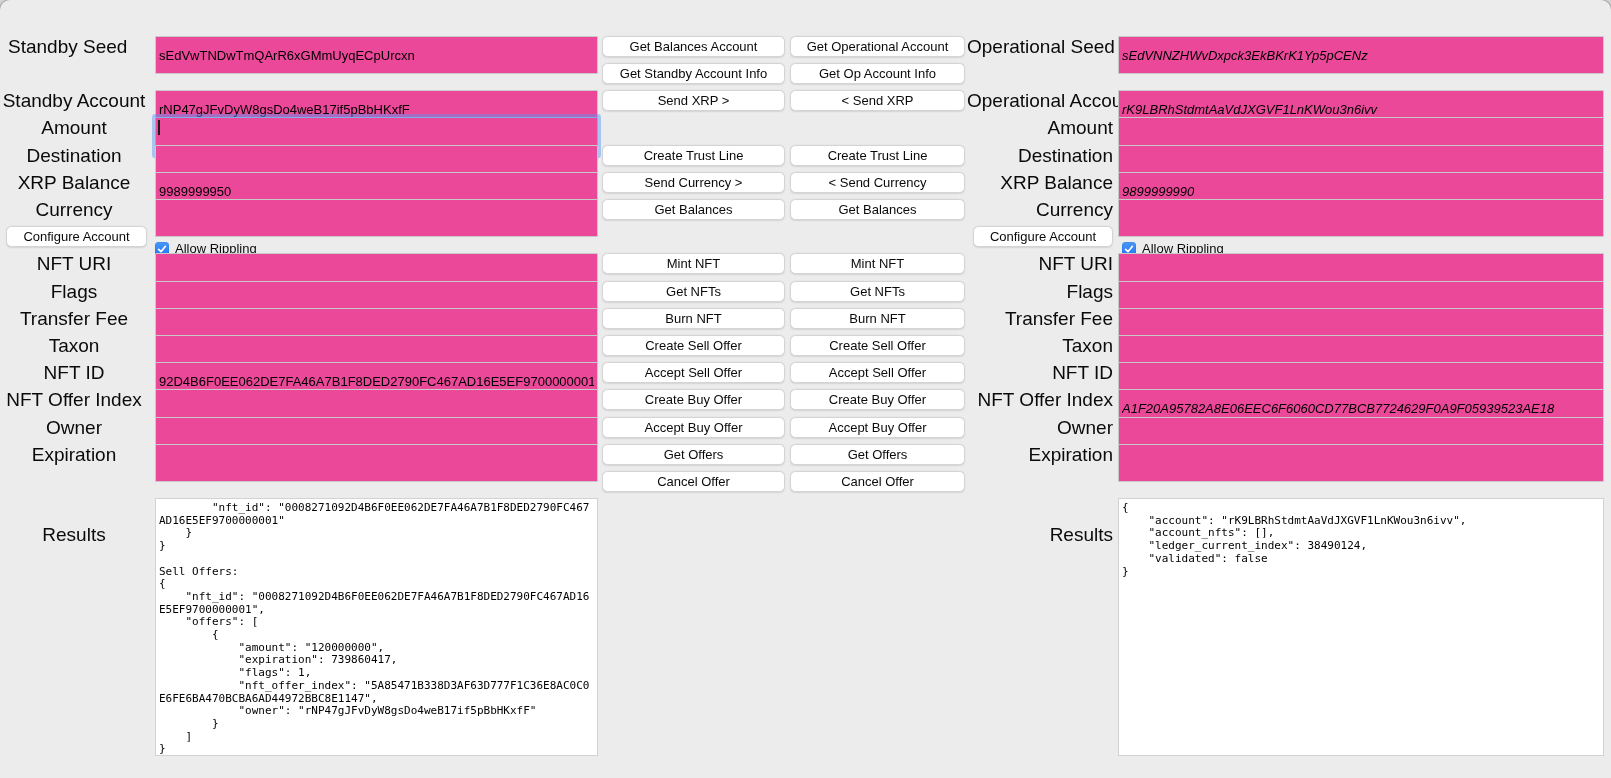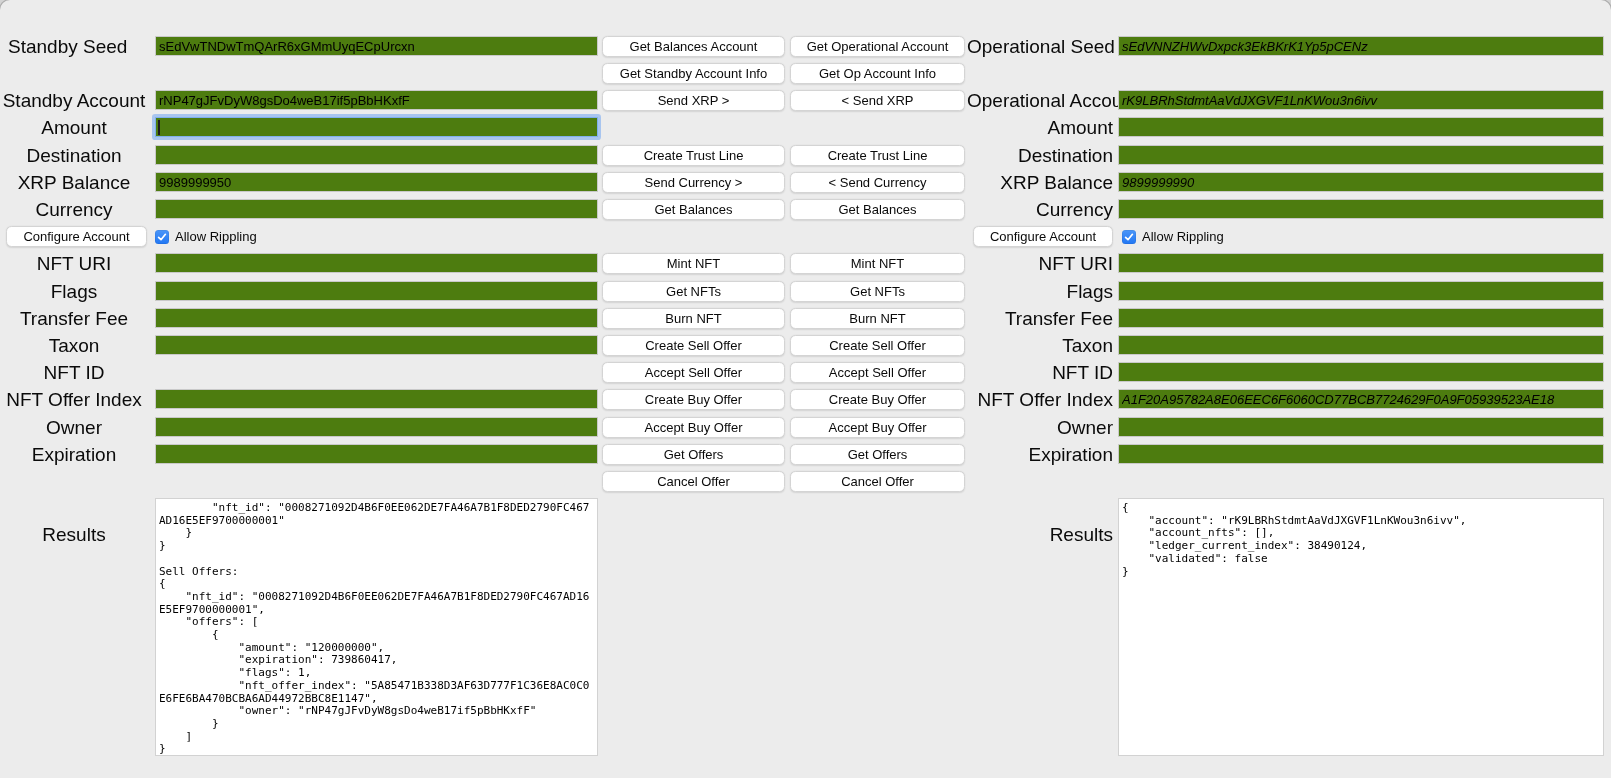--- a/index.html
+++ b/index.html
@@ -26,21 +26,21 @@
   .r0{top:8px}.r1{top:35px}.r2{top:62px}.r3{top:89px}.r4{top:117px}.r5{top:144px}
   .r6{top:171px}.r7{top:198px}.r8{top:225px}.r9{top:253px}.r10{top:280px}.r11{top:307px}
   .r12{top:334px}.r13{top:361px}.r14{top:389px}.r15{top:416px}.r16{top:443px}.r17{top:496px}
 
   .lbl{ position:absolute; height:21px; line-height:21px; font-size:19px; color:#0a0a0a; white-space:nowrap; }
   .lbl.l{ left:0; width:148px; text-align:center; }
   .lbl.seedl{ left:8px; width:148px; text-align:left; }
   .lbl.r{ left:967px; width:146px; text-align:right; }
 
   .inp{
-    position:absolute; height:20px; background:#4d7c0f; border:1px solid #c9c9c9;
+    position:absolute; height:38px; background:#ec4899; border:1px solid #c9c9c9;
     border-radius:1px; font-family:"Liberation Sans",sans-serif; font-size:13px; color:#000;
     padding:0 3px; outline:none;
   }
   .inp.l{ left:155px; width:443px; }
   .inp.rr{ left:1118px; width:486px;font-style:italic; }
   .inp.focused{
     border:1px solid #7fb0ee;
     box-shadow:0 0 0 3px rgba(86,151,245,.45);
   }
   .caret{ position:absolute; left:158px; top:92px; width:1.5px; height:15px; background:#1c1c1c; }
@@ -48,21 +48,21 @@
   .abtn,.cfg{
     position:absolute; height:21px; background:#ffffff; border:1px solid #d4d4d4;
     border-radius:5.5px; font-family:"Liberation Sans",sans-serif; font-size:13px; color:#0a0a0a;
     box-shadow:0 .5px 1.5px rgba(0,0,0,.10); text-align:center; cursor:default;
   }
   .abtn.a{ left:602px; width:183px; }
   .abtn.b{ left:790px; width:175px; }
   .cfg.l{ left:6px; width:141px; }
   .cfg.r{ left:973px; width:140px; }
 
-  .chkwrap{ position:absolute; height:21px; display:flex; align-items:center; gap:6px; cursor:default; }
+  .chkwrap{ position:absolute; height:21px; display:flex; align-items:center; gap:6px; cursor:default;margin-top:12px; }
   .chkwrap.lc{ left:155px; }
   .chkwrap.rc{ left:1122px; }
   .chk{
     width:14px; height:14px; border-radius:3.5px;
     background:linear-gradient(var(--accent-light,#4b96f8),var(--accent,#2177f4));
     display:flex; align-items:center; justify-content:center;
     box-shadow:inset 0 0 0 .5px rgba(0,0,0,.10);
   }
   .chk svg{ width:10px; height:10px; display:block; }
   .chklbl{ font-size:13px; color:#0a0a0a; }
@@ -167,20 +167,21 @@
     <input class="inp rr r10" value="" style="">
 
     <div class="lbl l r11">Taxon</div>
     <input class="inp l r11" value="" style="">
     <button class="abtn a r11">Create Sell Offer</button>
     <button class="abtn b r11">Create Sell Offer</button>
     <div class="lbl r r11">Taxon</div>
     <input class="inp rr r11" value="" style="">
 
     <div class="lbl l r12">NFT ID</div>
+    <input class="inp l r12" value="92D4B6F0EE062DE7FA46A7B1F8DED2790FC467AD16E5EF9700000001" style="">
     <button class="abtn a r12">Accept Sell Offer</button>
     <button class="abtn b r12">Accept Sell Offer</button>
     <div class="lbl r r12">NFT ID</div>
     <input class="inp rr r12" value="" style="">
 
     <div class="lbl l r13">NFT Offer Index</div>
     <input class="inp l r13" value="" style="">
     <button class="abtn a r13">Create Buy Offer</button>
     <button class="abtn b r13">Create Buy Offer</button>
     <div class="lbl r r13">NFT Offer Index</div>

